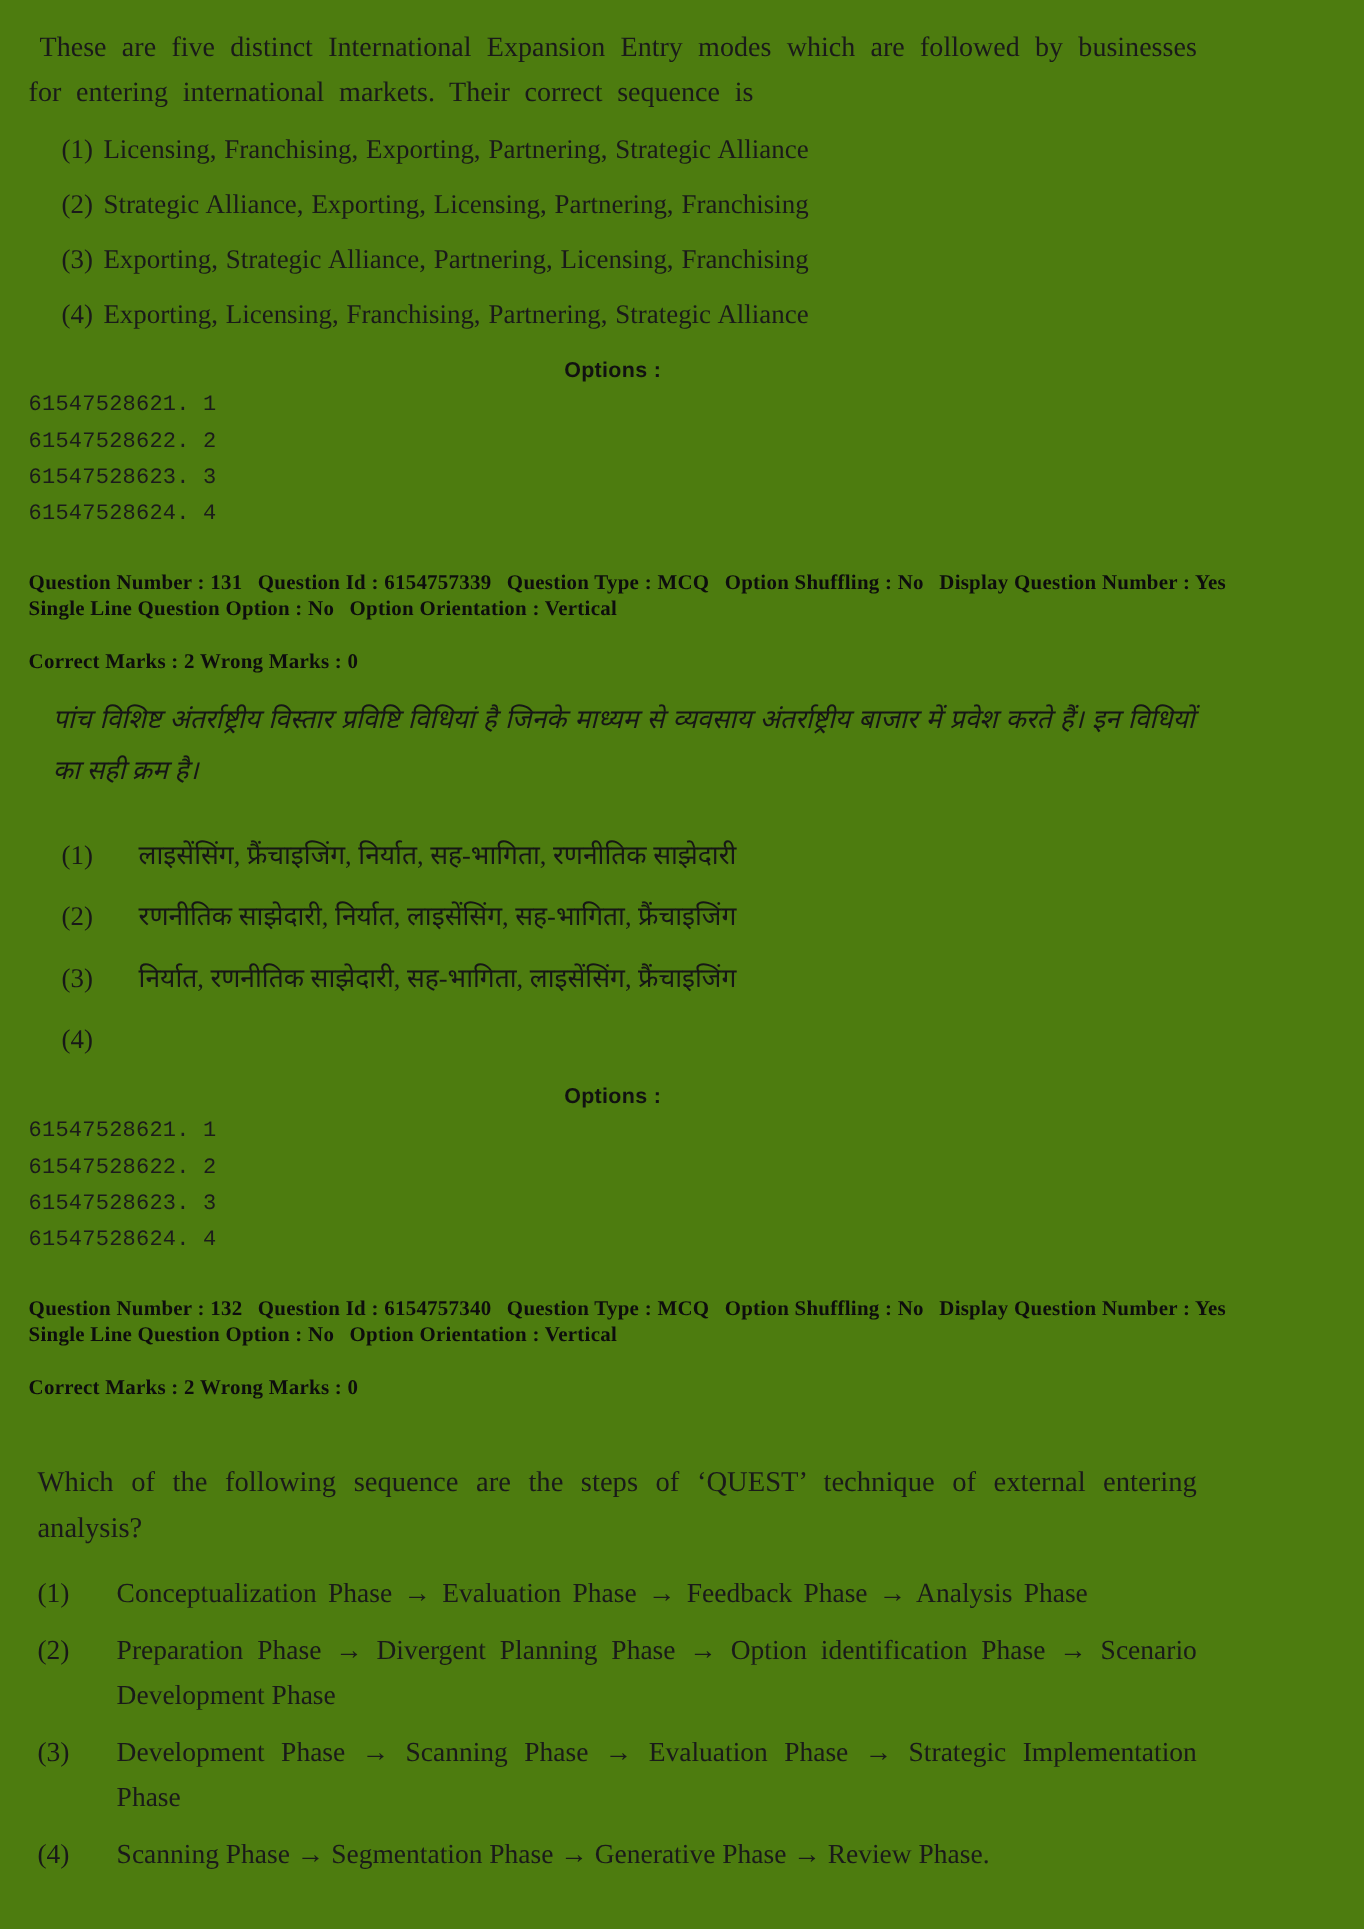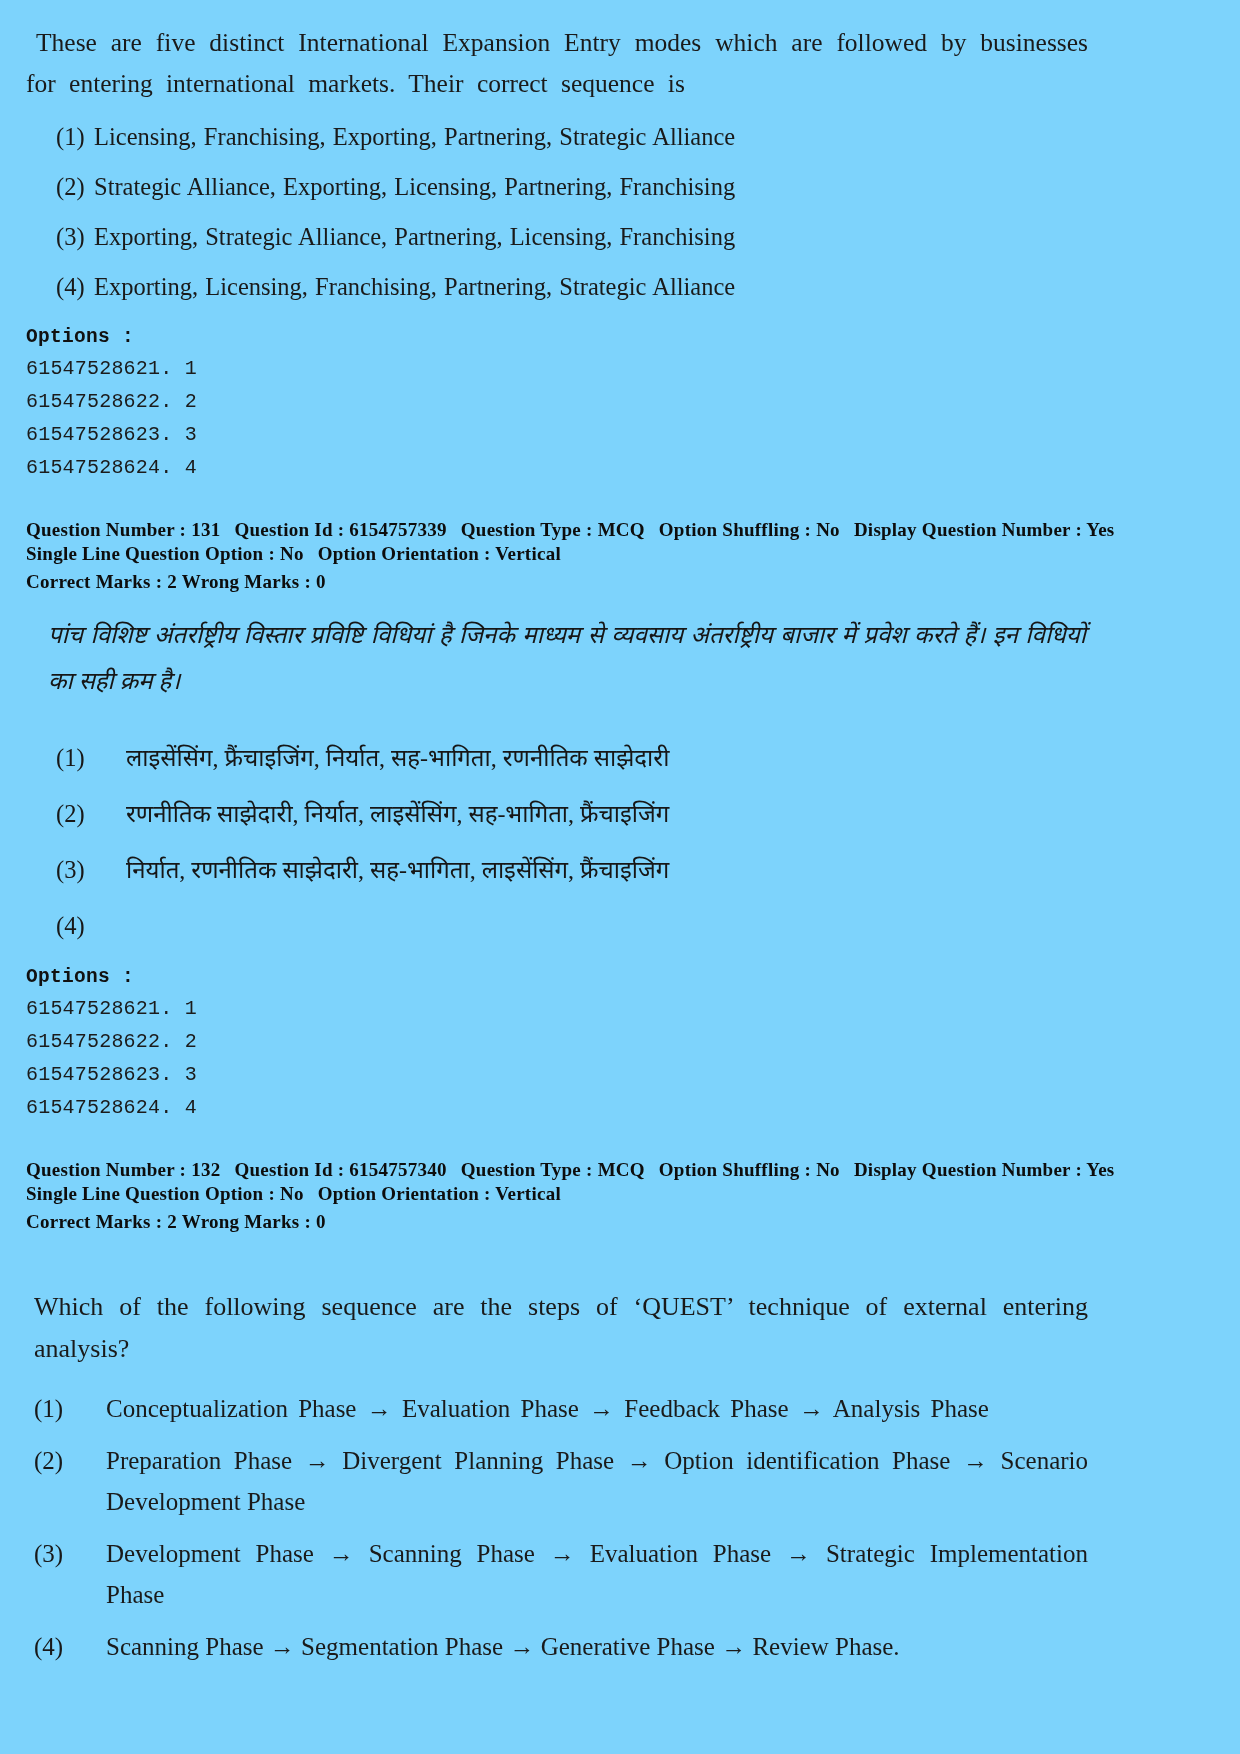--- a/index.html
+++ b/index.html
@@ -14,21 +14,21 @@
     color: #181818;
     position: relative;
     overflow: hidden;
   }
   .page {
     width: 1240px;
     height: 1754px;
     padding: 0;
     position: relative;
     box-sizing: border-box;
-    background: #7dd3fc;
+    background: #4d7c0f;
   }
   .content {
     position: absolute;
     left: 26px;
     top: 22px;
     width: 1062px;
   }
 
   
   .stem {
@@ -72,26 +72,27 @@
   
   .ws1 { word-spacing: 1px; }
   .ws2 { word-spacing: 4px; }
   .ws3 { word-spacing: 7px; }
 
   
   .options-block {
     margin-top: 16px;
   }
   .options-label {
-    font-family: Liberation Mono, monospace;
+    font-family: Liberation Sans, sans-serif;
     font-weight: bold;
     font-size: 19.5px;
     line-height: 30px;
     color: #111;
     letter-spacing: 0.3px;
+    text-align: center;
   }
   .option-id {
     font-family: Liberation Mono, monospace;
     font-size: 20px;
     line-height: 33px;
     color: #1b1b1b;
     letter-spacing: 0.2px;
   }
 
   
@@ -105,21 +106,21 @@
     font-size: 19px;
     line-height: 24px;
     letter-spacing: 0.25px;
     white-space: nowrap;
   }
   .meta-line .sep { display: inline-block; width: 9px; }
   .meta-marks {
     font-size: 19px;
     line-height: 24px;
     letter-spacing: 0.25px;
-    margin-top: 4px;
+    margin-top: 24px;
   }
 
   
   .hindi-stem {
     font-size: 24px;
     line-height: 46px;
     color: #161616;
     margin: 0;
     text-align: justify;
     padding-left: 22px;

